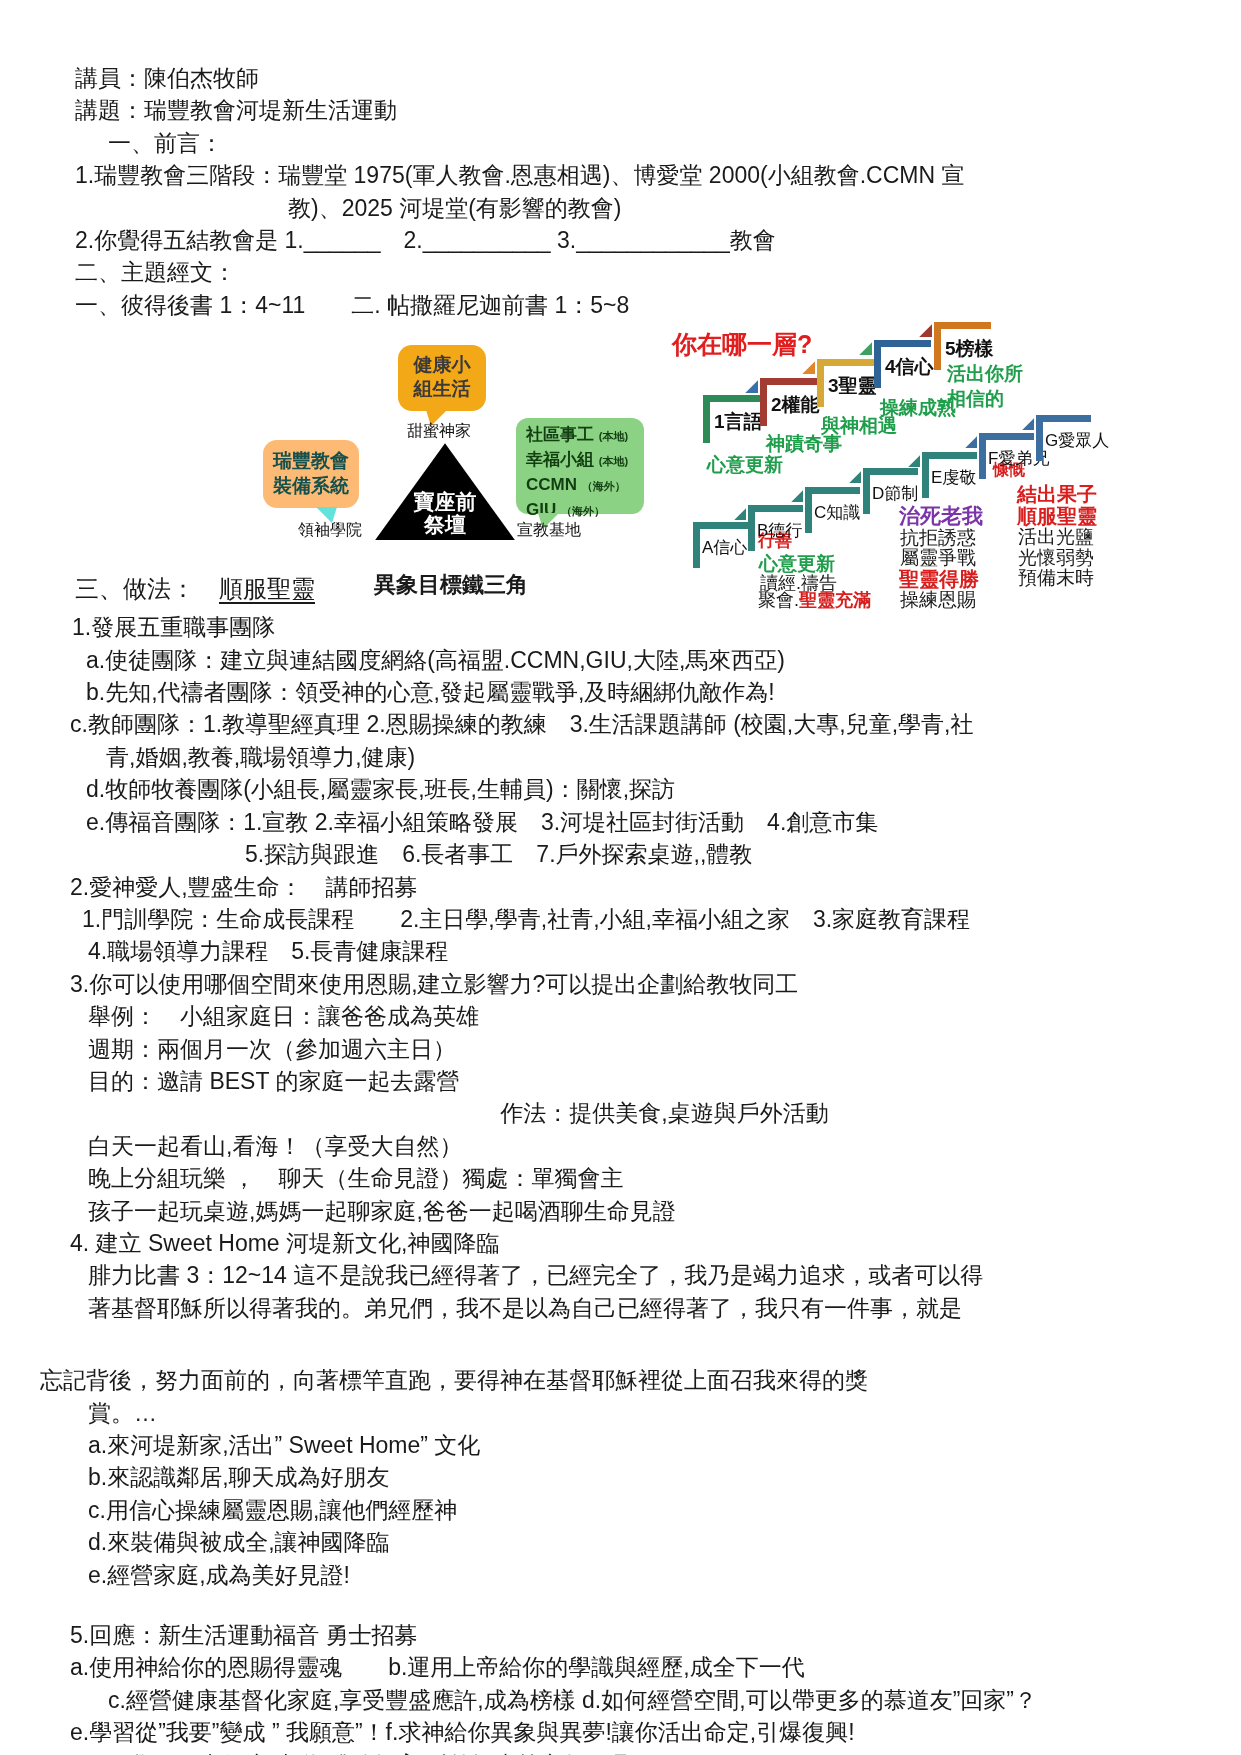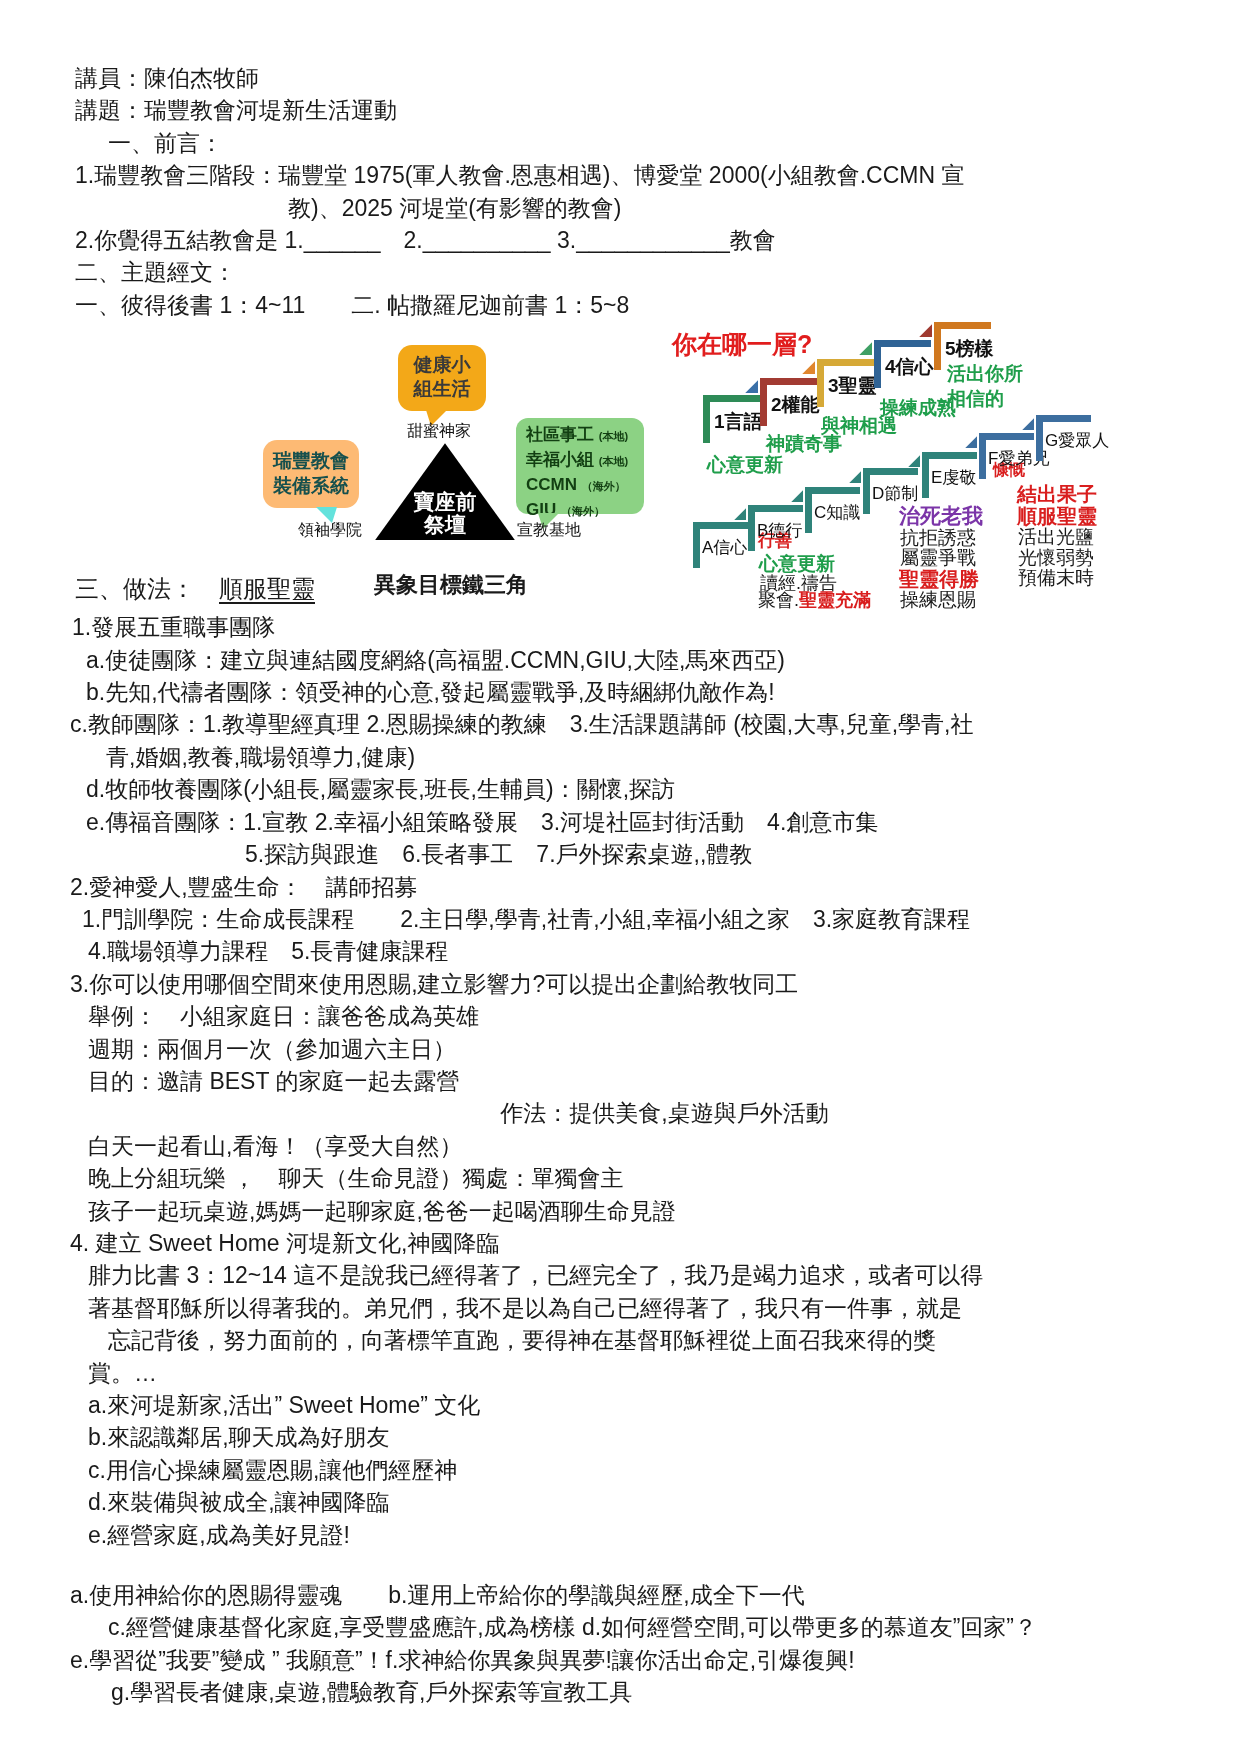--- a/index.html
+++ b/index.html
@@ -171,26 +171,27 @@
       <div class="tl" style="padding-left: 88px;">舉例：　小組家庭日：讓爸爸成為英雄</div>
       <div class="tl" style="padding-left: 88px;">週期：兩個月一次（參加週六主日）</div>
       <div class="tl" style="padding-left: 88px;">目的：邀請 BEST 的家庭一起去露營</div>
       <div class="tl" style="padding-left: 88px; text-align: center;">作法：提供美食,桌遊與戶外活動</div>
       <div class="tl" style="padding-left: 88px;">白天一起看山,看海！（享受大自然）</div>
       <div class="tl" style="padding-left: 88px;">晚上分組玩樂 ，　聊天（生命見證）獨處：單獨會主</div>
       <div class="tl" style="padding-left: 88px;">孩子一起玩桌遊,媽媽一起聊家庭,爸爸一起喝酒聊生命見證</div>
       <div class="tl" style="padding-left: 70px;">4. 建立 Sweet Home 河堤新文化,神國降臨</div>
       <div class="tl" style="padding-left: 88px;">腓力比書 3：12~14 這不是說我已經得著了，已經完全了，我乃是竭力追求，或者可以得</div>
       <div class="tl" style="padding-left: 88px;">著基督耶穌所以得著我的。弟兄們，我不是以為自己已經得著了，我只有一件事，就是</div>
-      <div class="tl" style="padding-left: 108px;">忘記背後，努力面前的，向著標竿直跑，要得神在基督耶穌裡從上面召我來得的獎</div>
+      <div class="tl" style="padding-left: 40px; margin-top: 40px;">忘記背後，努力面前的，向著標竿直跑，要得神在基督耶穌裡從上面召我來得的獎</div>
       <div class="tl" style="padding-left: 88px;">賞。…</div>
       <div class="tl" style="padding-left: 88px;">a.來河堤新家,活出” Sweet Home” 文化</div>
       <div class="tl" style="padding-left: 88px;">b.來認識鄰居,聊天成為好朋友</div>
       <div class="tl" style="padding-left: 88px;">c.用信心操練屬靈恩賜,讓他們經歷神</div>
       <div class="tl" style="padding-left: 88px;">d.來裝備與被成全,讓神國降臨</div>
       <div class="tl" style="padding-left: 88px;">e.經營家庭,成為美好見證!</div>
       <div style="height: 28px;"></div>
+      <div class="tl" style="padding-left: 70px;">5.回應：新生活運動福音 勇士招募</div>
       <div class="tl" style="padding-left: 70px;">a.使用神給你的恩賜得靈魂　　b.運用上帝給你的學識與經歷,成全下一代</div>
       <div class="tl" style="padding-left: 108px;">c.經營健康基督化家庭,享受豐盛應許,成為榜樣 d.如何經營空間,可以帶更多的慕道友”回家”？</div>
       <div class="tl" style="padding-left: 70px;">e.學習從”我要”變成 ” 我願意”！f.求神給你異象與異夢!讓你活出命定,引爆復興!</div>
       <div class="tl" style="padding-left: 111px;">g.學習長者健康,桌遊,體驗教育,戶外探索等宣教工具</div>
     </div>
 </div>
 
 </body></html>

